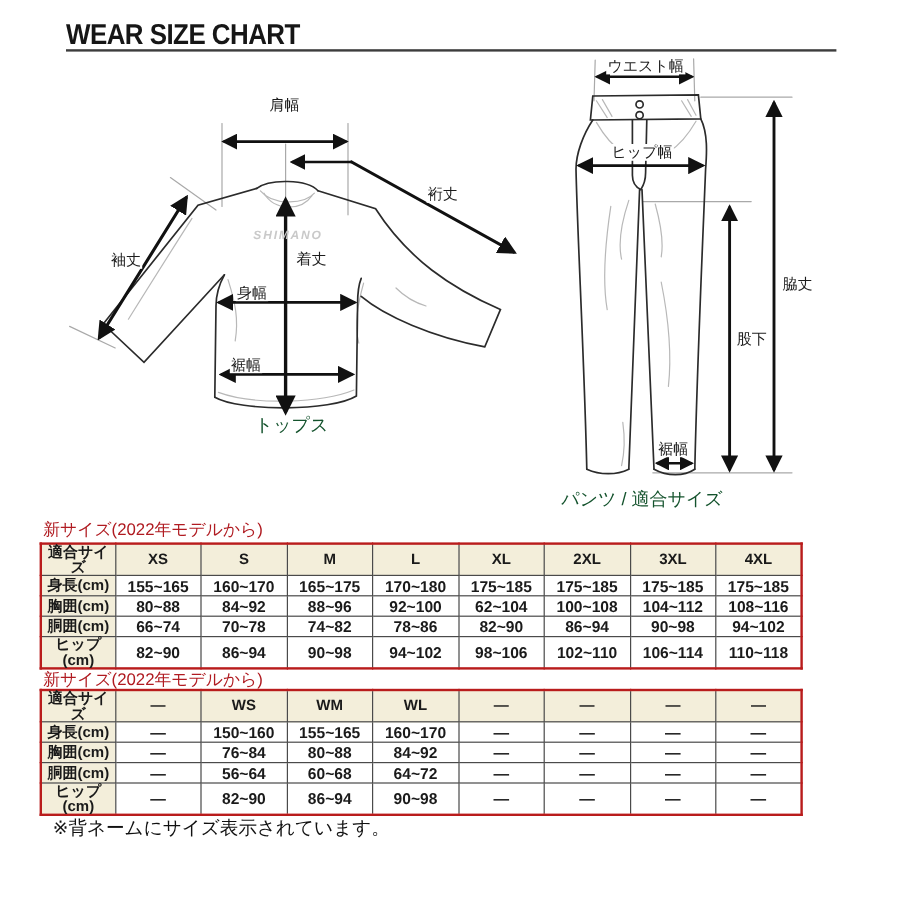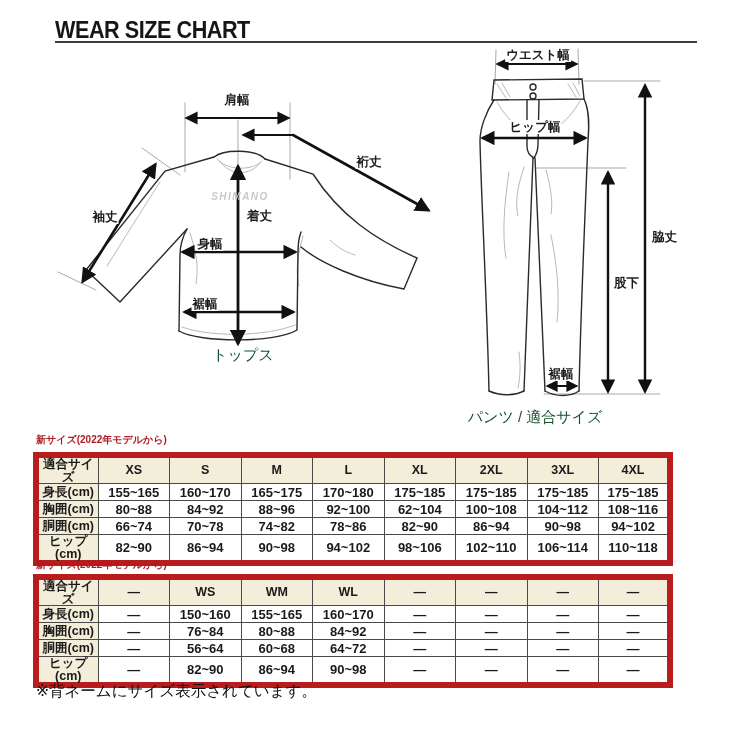--- a/index.html
+++ b/index.html
@@ -2,33 +2,33 @@
 <html><head>
 <meta charset="utf-8">
 <style>
   html,body{margin:0;padding:0;background:#fff;}
   body{font-family:"Liberation Sans","DejaVu Sans",sans-serif;-webkit-font-smoothing:antialiased;}
   .canvas{position:relative;width:750px;height:742px;background:#fff;overflow:hidden;}
   .page-title{position:absolute;left:55px;top:16px;font-size:24px;font-weight:800;color:#161616;
               letter-spacing:-.5px;transform:scaleX(.9);transform-origin:left center;white-space:nowrap;}
   .title-rule{position:absolute;left:55px;top:41px;width:642px;height:2px;background:#3d3d3d;}
   .art{position:absolute;left:0;top:0;width:750px;height:440px;}
-  .lbl{position:absolute;font-size:12.5px;font-weight:700;color:#1c1c1c;background:#fff;
+  .lbl{position:absolute;font-size:12.5px;font-weight:400;color:#1c1c1c;background:#fff;
        padding:0 1px;white-space:nowrap;line-height:1.15;}
   .ctr{transform:translateX(-50%);}
   .cap{font-size:15px;font-weight:400;color:#14532d;background:transparent;}
   .logo{font-size:10px;font-weight:700;font-style:italic;color:#c9c9c9;letter-spacing:1.5px;background:transparent;}
-  .tbl-title{position:absolute;left:36px;font-size:10px;font-weight:700;color:#b01b21;white-space:nowrap;text-align:right;}
+  .tbl-title{position:absolute;left:36px;font-size:14px;font-weight:400;color:#b01b21;white-space:nowrap;text-align:right;}
   table.size-table{position:absolute;left:33px;width:634px;border-collapse:collapse;table-layout:fixed;
        font-family:"Liberation Sans","DejaVu Sans",sans-serif;font-size:13px;font-weight:700;color:#1a1a1a;
-       text-align:center;border:6px solid #b91c1c;}
+       text-align:center;border:2px solid #b91c1c;}
   table.size-table th,table.size-table td{border:1px solid #4a4a4a;height:16px;padding:0;line-height:1;}
   table.size-table th{font-size:12.5px;}
   .hd{background:#f3eeda;}
-  .notes{position:absolute;left:36px;top:679px;font-size:15.5px;font-weight:500;color:#111;line-height:23px;text-align:right;}
+  .notes{position:absolute;left:44px;top:679px;font-size:15.5px;font-weight:500;color:#111;line-height:23px;text-align:right;}
 </style>
 </head>
 <body>
 
 <div class="canvas">
 
   <div class="page-title">WEAR SIZE CHART</div>
   <div class="title-rule"></div>
 
   <svg class="art" viewBox="0 0 750 440">
@@ -111,21 +111,21 @@
       <g stroke="#111" stroke-width="2.2">
         <path d="M498,64 H576" marker-start="url(#arw)" marker-end="url(#arw)"></path>
         <path d="M483,138 H585" stroke-width="2.4" marker-start="url(#arw)" marker-end="url(#arw)"></path>
         <path d="M608,173 V391" stroke-width="2.4" marker-start="url(#arw)" marker-end="url(#arw)"></path>
         <path d="M645,86 V391" stroke-width="2.4" marker-start="url(#arw)" marker-end="url(#arw)"></path>
         <path d="M548,386 H576" stroke-width="2" marker-start="url(#arw)" marker-end="url(#arw)"></path>
       </g>
     </g>
   </svg>
 
-  <div class="lbl ctr" style="left:237px;top:93px">肩幅</div>
+  <div class="lbl ctr" style="left:237px;top:81px">肩幅</div>
   <div class="lbl ctr" style="left:369px;top:155px">裄丈</div>
   <div class="lbl ctr" style="left:105px;top:210px">袖丈</div>
   <div class="lbl" style="left:246px;top:209px">着丈</div>
   <div class="lbl ctr" style="left:210px;top:237px">身幅</div>
   <div class="lbl ctr" style="left:205px;top:297px">裾幅</div>
   <div class="lbl ctr logo" style="left:240px;top:191px">SHIMANO</div>
   <div class="lbl ctr cap" style="left:243px;top:346px">トップス</div>
 
   <div class="lbl ctr" style="left:538px;top:48px">ウエスト幅</div>
   <div class="lbl ctr" style="left:535px;top:120px">ヒップ幅</div>

